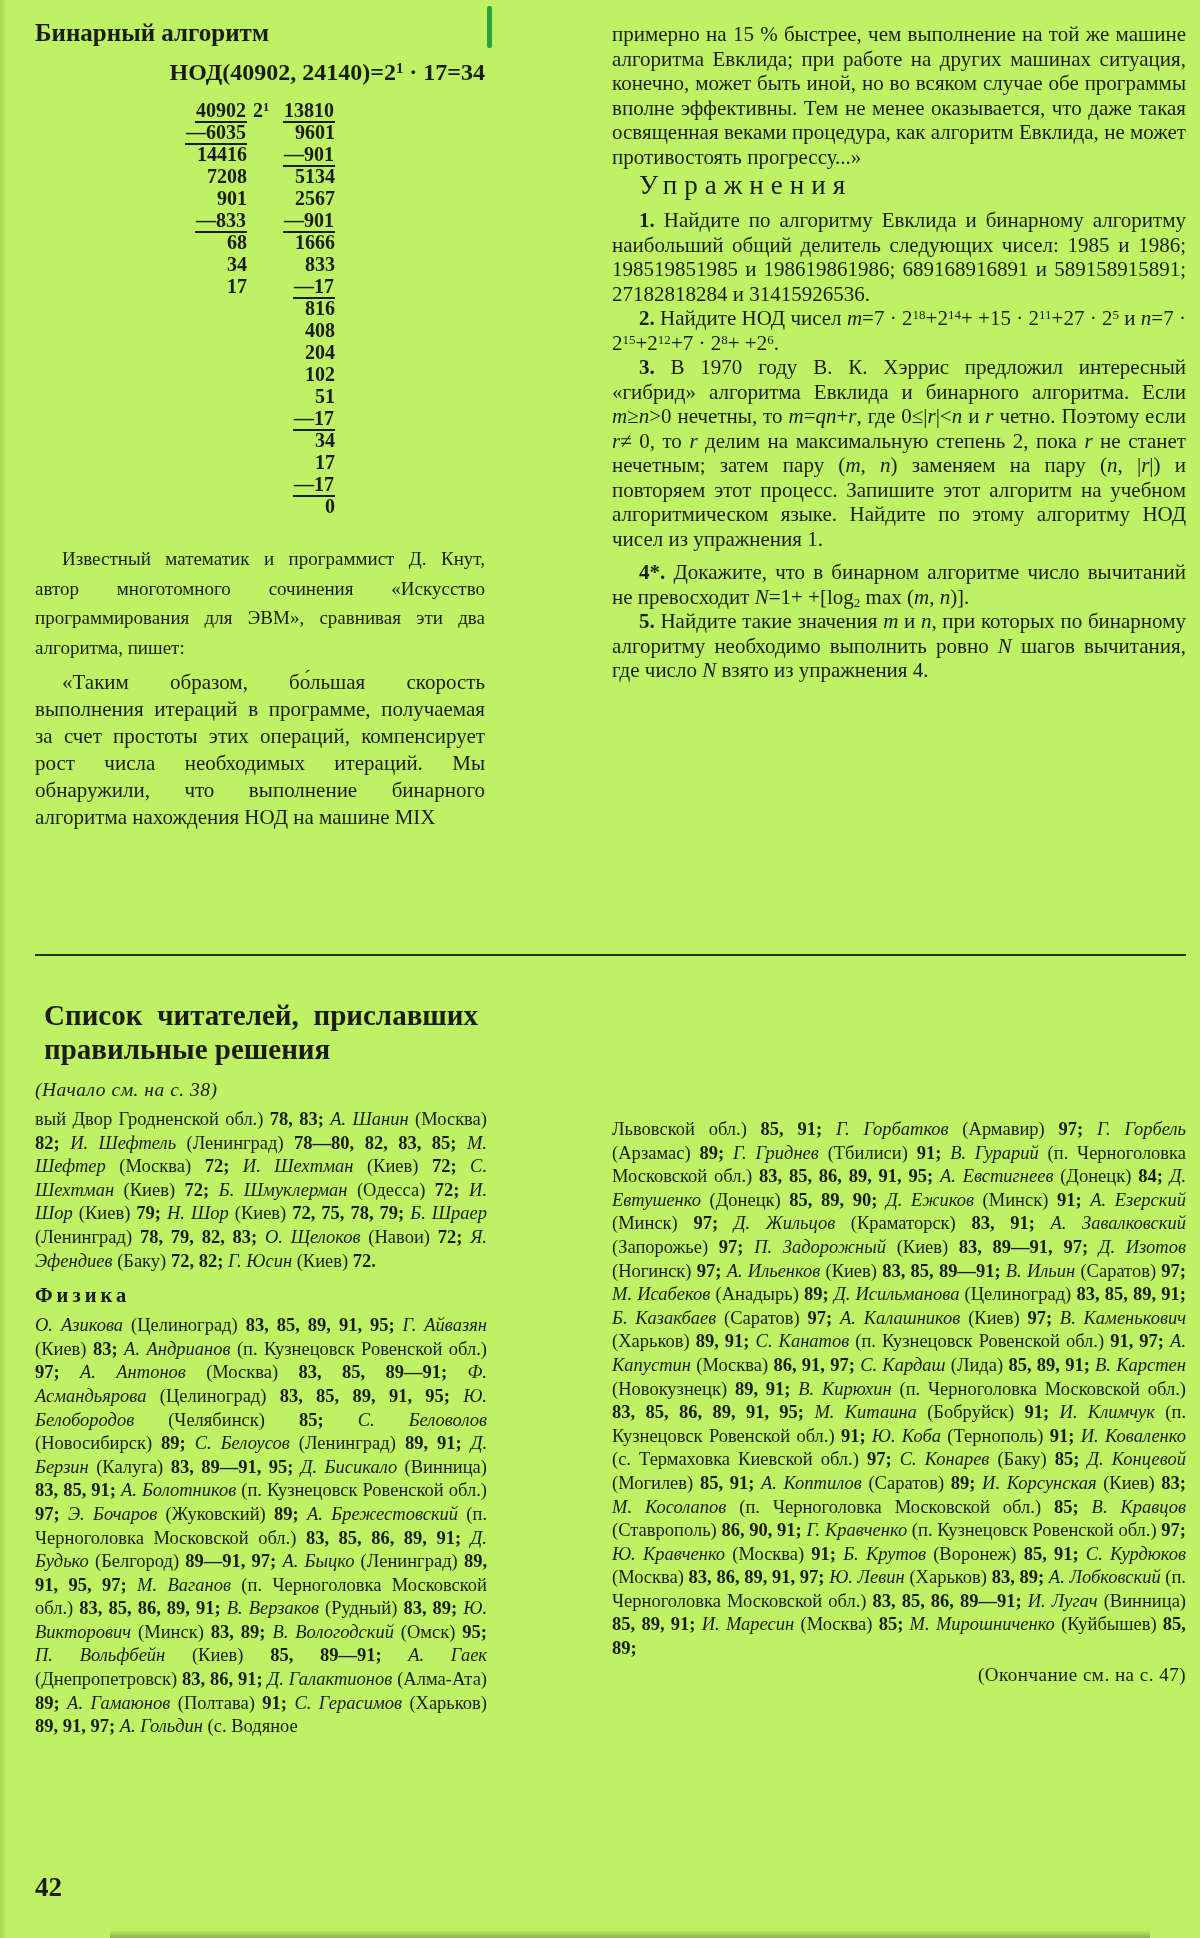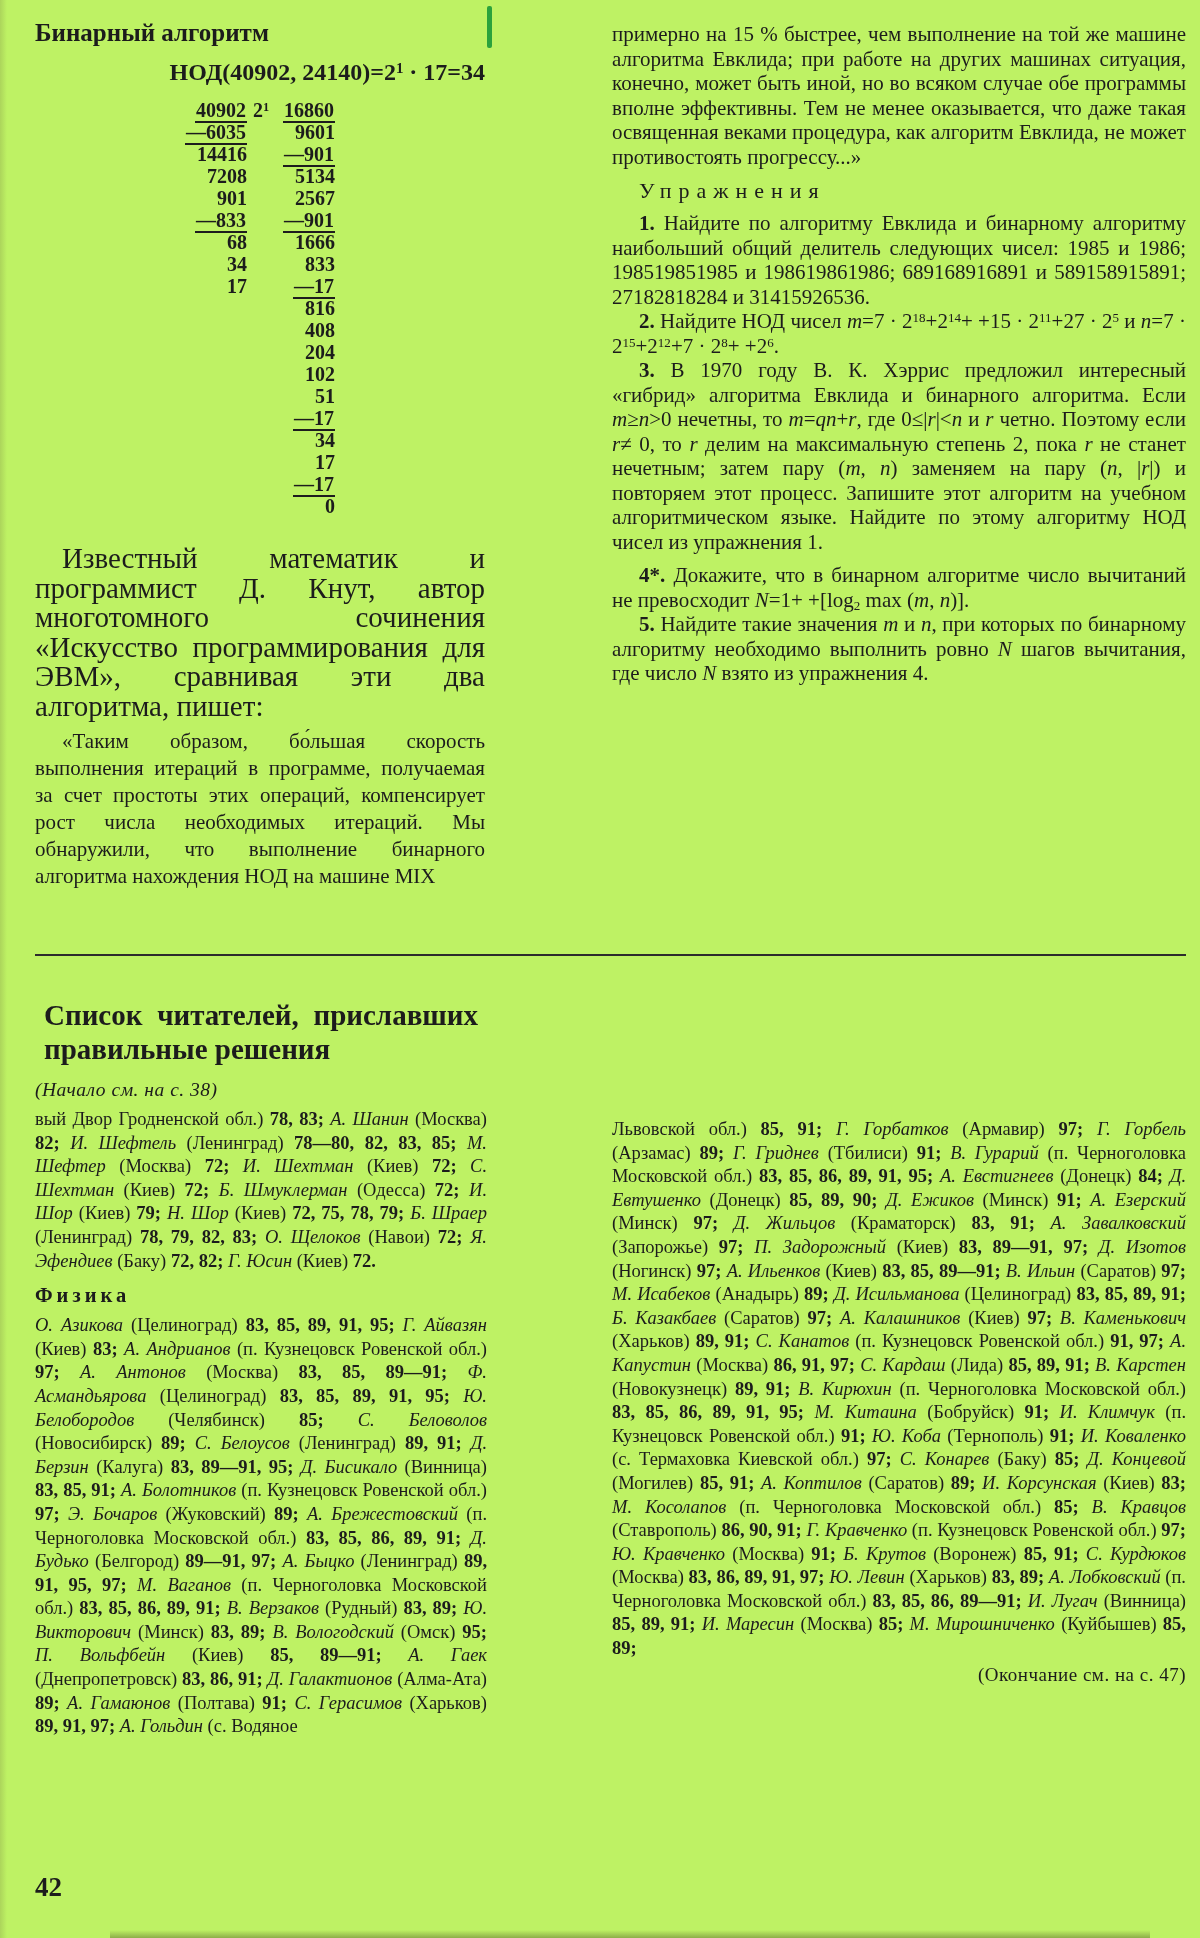--- a/index.html
+++ b/index.html
@@ -16,27 +16,27 @@
   
   .tl{position:absolute;left:35px;top:18px;width:450px;}
   .sec-h{margin:0;font-size:25px;line-height:30px;font-weight:700;}
   .formula{margin-top:11px;font-size:24px;font-weight:700;text-align:right;white-space:nowrap;}
   .calc{margin-top:13px;font-size:20px;line-height:22px;font-weight:700;}
   .calc .row{display:flex;}
   .calc .cl{width:212px;text-align:right;position:relative;}
   .calc .cr{width:88px;text-align:right;}
   .calc .u{border-bottom:2.5px solid #1d1d1d;padding:0 1px;}
   .calc .note{position:absolute;left:calc(100% + 6px);top:0;white-space:nowrap;}
-  .para1{margin:27px 0 0;font-size:29px;line-height:29.5px;text-align:justify;text-indent:27px;}
+  .para1{margin:27px 0 0;font-size:19px;line-height:29.5px;text-align:justify;text-indent:27px;}
   .quote{margin:7px 0 0;font-size:21px;line-height:27px;text-align:justify;text-indent:27px;}
 
   
   .tr{position:absolute;left:612px;top:22px;width:574px;}
   .rbody{margin:0;font-size:21px;line-height:24.5px;text-align:justify;}
-  .ex-head{margin:9px 0 7px;font-size:22px;letter-spacing:7px;text-indent:27px;}
+  .ex-head{margin:1px 0 7px;font-size:27px;letter-spacing:7px;text-indent:27px;}
   .ex{margin:0;font-size:21px;line-height:24.5px;text-align:justify;text-indent:27px;}
   .ex.gap{margin-top:9px;}
   .ex .num{font-weight:700;}
 
   .divider{position:absolute;left:35px;top:954px;width:1151px;height:0;
            border:none;border-top:2.5px solid #2c2c2c;margin:0;}
 
   
   .bl{position:absolute;left:35px;top:990px;width:452px;}
   .readers-h{margin:9px;font-size:29px;line-height:33.5px;font-weight:700;text-align:justify;}
@@ -58,21 +58,21 @@
 
 <div class="page">
   <div class="green-mark"></div>
 
   <section class="tl">
     <h2 class="sec-h">Бинарный алгоритм</h2>
     <div class="formula">НОД(40902, 24140)=2<sup>1</sup> ·  17=34</div>
     <div class="calc">
         <div class="row">
           <span class="cl"><span class="u">40902</span><span class="note">2<sup>1</sup></span></span>
-          <span class="cr"><span class="u">16860</span></span>
+          <span class="cr"><span class="u">13810</span></span>
         </div>
         <div class="row">
           <span class="cl"><span class="u">—6035</span></span>
           <span class="cr"><span>9601</span></span>
         </div>
         <div class="row">
           <span class="cl"><span>14416</span></span>
           <span class="cr"><span class="u">—901</span></span>
         </div>
         <div class="row">

